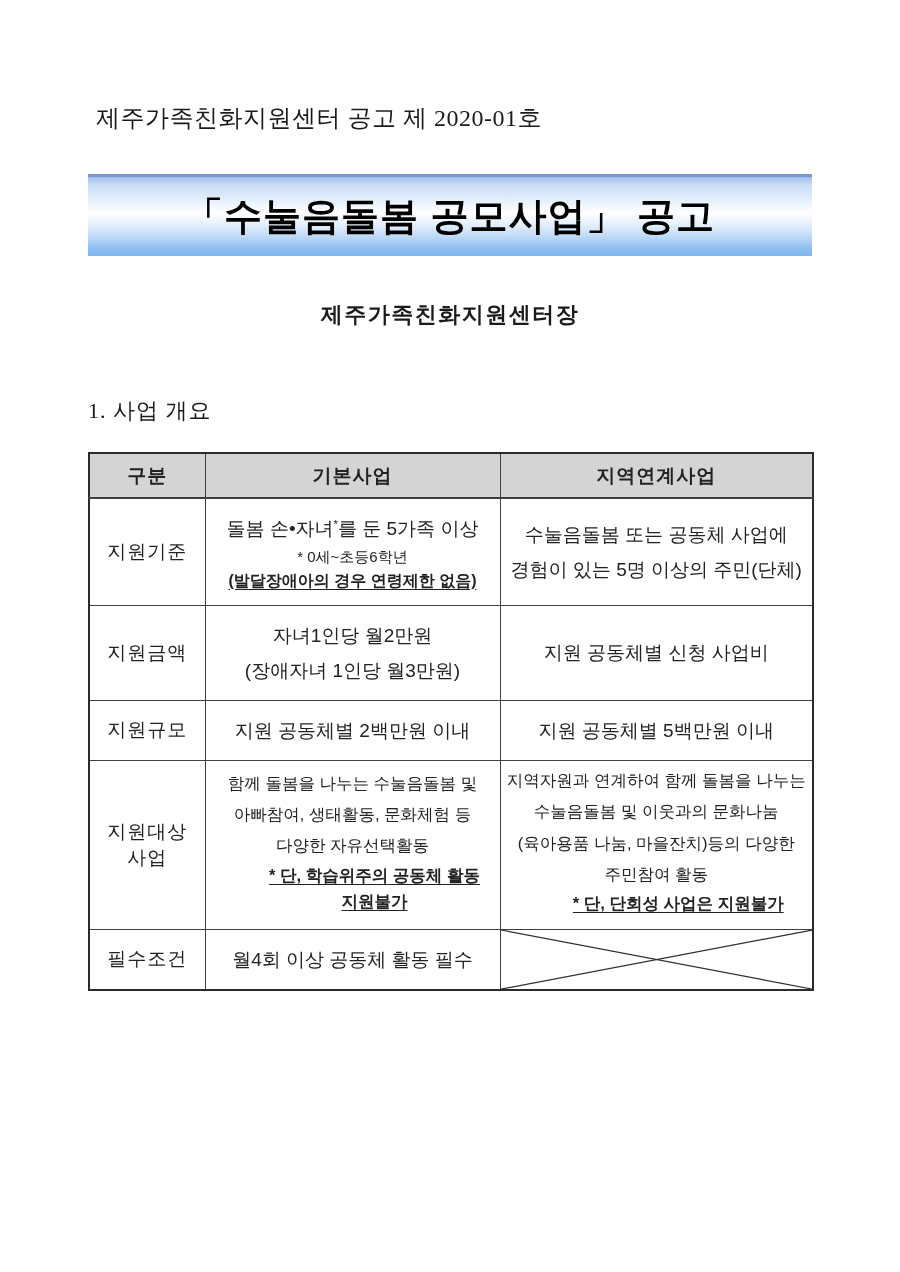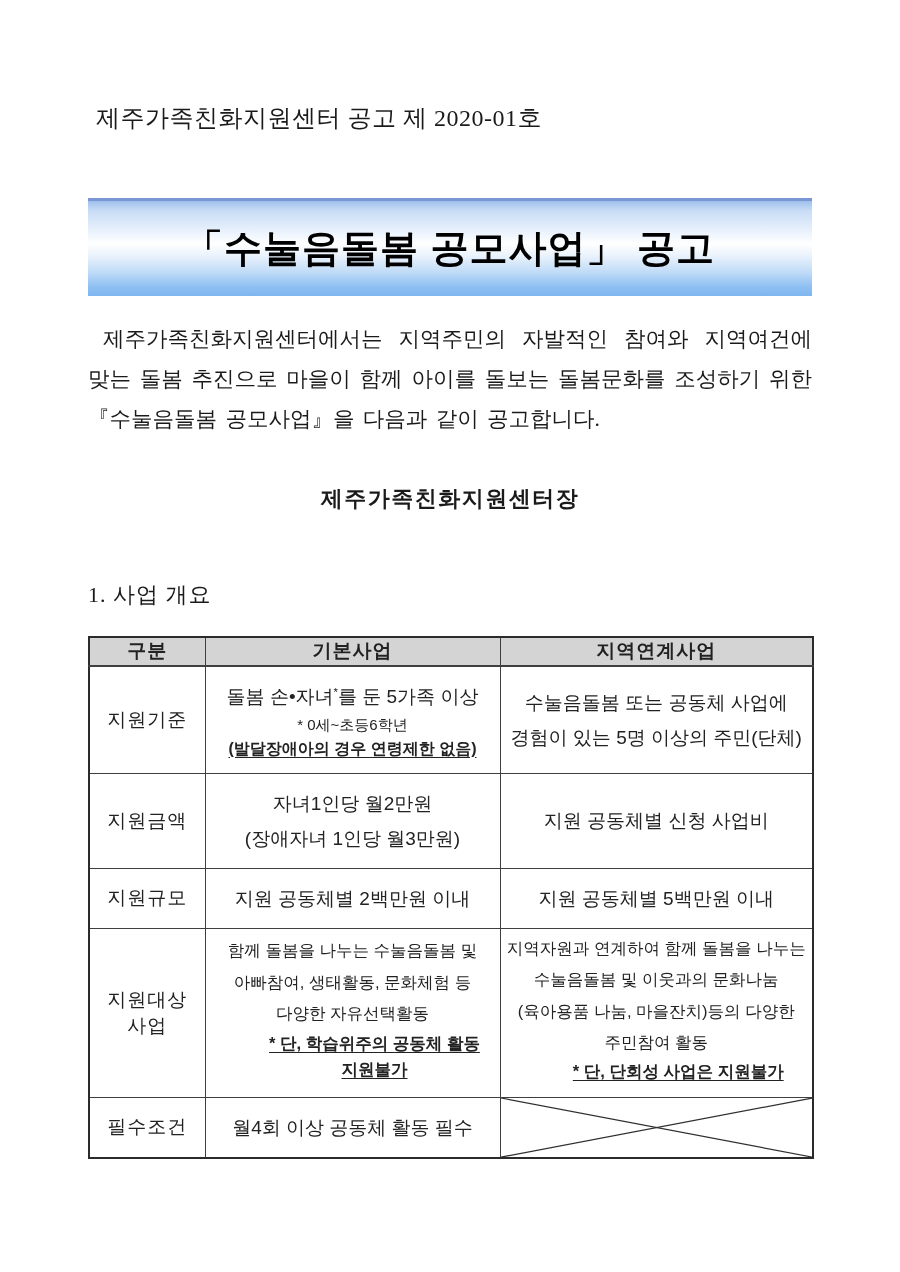--- a/index.html
+++ b/index.html
@@ -6,21 +6,21 @@
   html,body { background:#ffffff; }
   .page {
     width:900px; height:1272px; background:#ffffff; overflow:hidden;
     font-family:"Liberation Serif","DejaVu Serif",serif; color:#1a1a1a;
   }
   .content { padding:102px 88px 0 88px; }
 
   .ref-line { font-size:24px; letter-spacing:0.5px; padding-left:8px; }
 
   .banner {
-    margin-top:64px; height:98px;
+    margin-top:40px; height:82px;
     border-top:3px solid #7b96d4;
     background:linear-gradient(180deg,#9fc0ec 0%,#c8dcf6 10%,#eef5fd 35%,#ffffff 45%,#e9f2fc 58%,#c0dbf7 75%,#8fc0f2 90%,#7fb6f0 100%);
     display:flex; align-items:center; justify-content:center;
   }
   .banner-title {
     font-family:"Liberation Sans","DejaVu Sans",sans-serif;
     font-weight:700; font-size:38px; color:#000000; letter-spacing:1px;
   }
 
   .intro {
@@ -34,21 +34,21 @@
 
   table.overview {
     margin-top:26px; width:724px; border-collapse:collapse; table-layout:fixed;
     font-family:"Liberation Sans","DejaVu Sans",sans-serif; color:#222222;
   }
   table.overview td, table.overview th { border:1.6px solid #3f3f3f; text-align:center; vertical-align:middle; }
   table.overview { border:2px solid #2b2b2b; }
   col.c1 { width:116px; } col.c2 { width:295px; } col.c3 { width:313px; }
   td.col3, th.col3 { border-left-width:2.2px; }
   tr.head th {
-    background:#d4d4d4; font-size:19px; font-weight:700; height:29px;
+    background:#d4d4d4; font-size:19px; font-weight:700; height:45px;
     border-bottom-width:2px; letter-spacing:1px;
   }
   td.label { font-size:19px; letter-spacing:1px; }
   td.body { font-size:19px; line-height:1.85; padding:12px 6px; word-break:keep-all; }
   .small-note { font-size:15px; line-height:1.5; }
   .u-bold { font-weight:700; text-decoration:underline; text-underline-offset:3px; }
   .emph-line { font-size:16.5px; line-height:1.6; }
   td.body-sm { font-size:16.5px; line-height:1.9; padding:4px 2px; word-break:keep-all; }
   .cell-flex { display:flex; flex-direction:column; height:100%; min-height:152px; }
   .cell-flex .grow { flex:1; display:flex; flex-direction:column; justify-content:center; }
@@ -63,21 +63,20 @@
 
 <div class="page">
   <div class="content">
 
     <div class="ref-line">제주가족친화지원센터 공고 제 2020-01호</div>
 
     <div class="banner">
       <div class="banner-title">「수눌음돌봄 공모사업」 공고</div>
     </div>
 
-    <p class="intro">제주가족친화지원센터에서는 지역주민의 자발적인 참여와 지역여건에 맞는 돌봄 추진으로 마을이 함께 아이를 돌보는 돌봄문화를 조성하기 위한 『수눌음돌봄 공모사업』을 다음과 같이 공고합니다.</p>
 
 
     <div class="signer-line">제주가족친화지원센터장</div>
 
     <div class="section-title">1. 사업 개요</div>
 
     <table class="overview">
       <colgroup>
           <col class="c1">
           <col class="c2">

